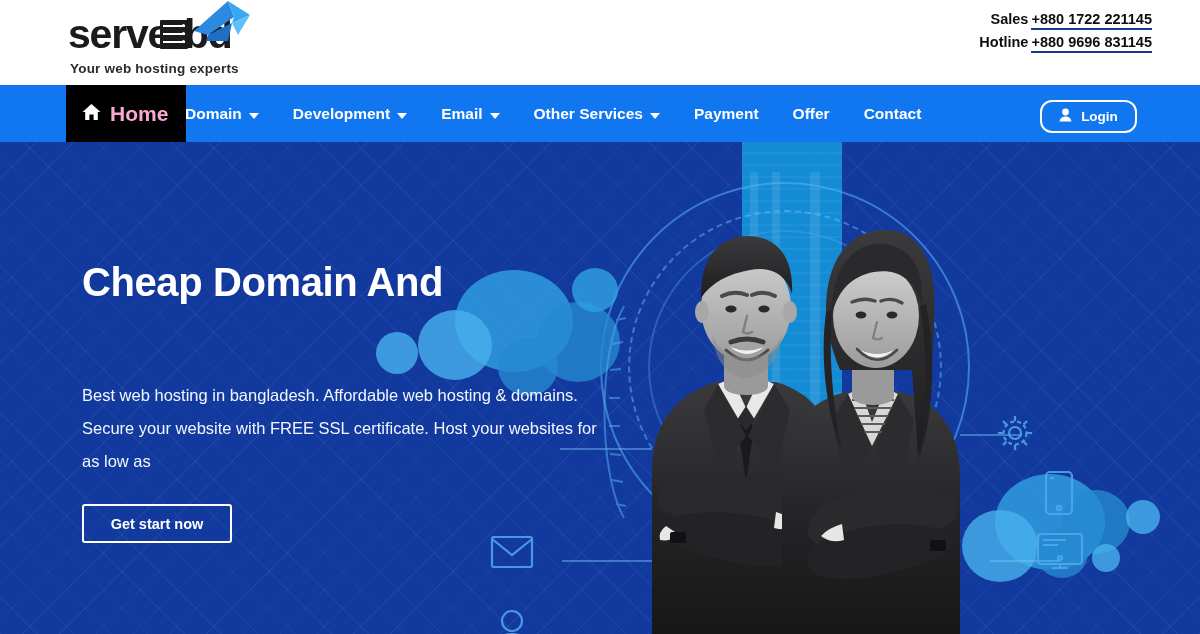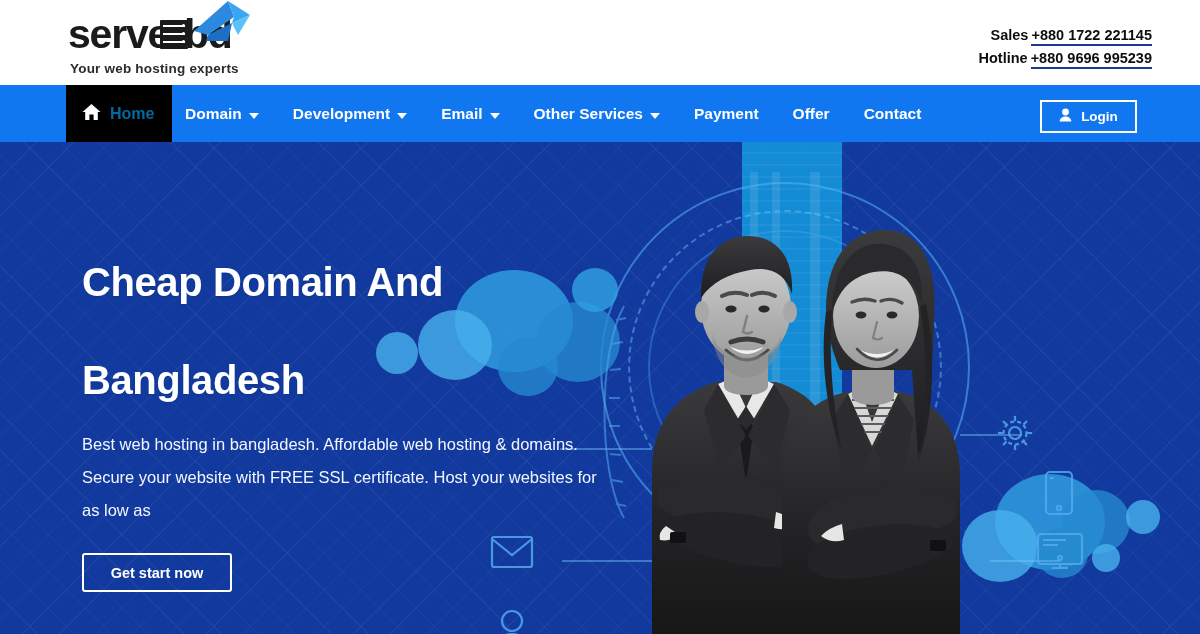--- a/index.html
+++ b/index.html
@@ -45,21 +45,21 @@
   .logo-rack b:nth-child(6) { top: 20px; }
   .logo-bird { position: absolute; left: 120px; top: -10px; }
   .logo-tagline {
     position: absolute; left: 2px; top: 50px;
     font-size: 13.5px; font-weight: 600; color: #2b2b2b;
     letter-spacing: 0.2px;
   }
 
   .badge { position: absolute; left: 888px; top: 8px; width: 62px; height: 68px; }
   .contacts {
-    position: absolute; left: 962px; top: 24px;
+    position: absolute; left: 962px; top: 8px;
     text-align: right; width: 190px;
   }
   .contact-row {
     font-size: 14.5px; line-height: 23px; color: #111111; white-space: nowrap;
     font-weight: 700;
   }
   .contact-label { font-weight: 700; color: #0e0e0e; margin-right: 3px; }
   .contact-num {
     font-weight: 700; color: #0e0e0e;
     border-bottom: 2px solid #1a3a8f; padding-bottom: 1px;
@@ -69,39 +69,39 @@
   .nav {
     position: absolute; left: 0; top: 85px; width: 1200px; height: 57px;
     background: #1177f0;
   }
   .nav-inner { position: relative; height: 57px; }
   .nav-home {
     position: absolute; left: 66px; top: 0; height: 57px;
     background: #000000; display: flex; align-items: center;
     padding: 0 18px 0 16px; gap: 9px;
   }
-  .nav-home .lbl { color: #0369a1; font-size: 16px; font-weight: 700; }
+  .nav-home .lbl { color: #f9a8d4; font-size: 21px; font-weight: 700; }
   .nav-items {
     position: absolute; left: 168px; top: 0; height: 57px;
     display: flex; align-items: center; gap: 0;
   }
   .nav-item {
     display: flex; align-items: center; gap: 7px;
     padding: 0 17px; height: 57px; color: #ffffff;
     font-size: 15.5px; font-weight: 700; white-space: nowrap;
     cursor: pointer;
   }
   .caret {
     width: 0; height: 0; border-left: 5px solid transparent;
     border-right: 5px solid transparent; border-top: 6px solid #ffffff;
     display: inline-block; position: relative; top: 2px;
   }
   .login-btn {
     position: absolute; left: 1040px; top: 15px;
-    width: 97px; height: 33px; border: 2px solid #ffffff; border-radius: 0;
+    width: 97px; height: 33px; border: 2px solid #ffffff; border-radius: 12px;
     display: flex; align-items: center; justify-content: center; gap: 9px;
     color: #ffffff; font-size: 13.5px; font-weight: 700; cursor: pointer;
     background: transparent;
   }
 
   
   .hero {
     position: absolute; left: 0; top: 142px; width: 1200px; height: 492px;
     overflow: hidden;
     background:
@@ -185,21 +185,21 @@
       </div>
       <div class="logo-tagline">Your web hosting experts</div>
     </div>
 
 
     <div class="contacts">
       <div class="contact-row">
         <span class="contact-label">Sales</span><span class="contact-num">+880 1722 221145</span>
       </div>
       <div class="contact-row">
-        <span class="contact-label">Hotline</span><span class="contact-num">+880 9696 995239</span>
+        <span class="contact-label">Hotline</span><span class="contact-num">+880 9696 831145</span>
       </div>
     </div>
   </div>
 
   <div class="nav">
     <div class="nav-inner">
 
       <div class="nav-home">
         <span>
           <svg width="19" height="18" viewBox="0 0 19 18" aria-hidden="true">
@@ -425,20 +425,19 @@
 
           <rect x="330" y="370" width="16" height="11" rx="2" fill="#111113"></rect>
         </g>
       </svg>
     </div>
 
     <div class="hero-content">
       <h1 class="hero-title">
         <span>Cheap Domain And</span><br>
         <br>
-        <span>Bangladesh</span>
       </h1>
       <p class="hero-sub">Best web hosting in bangladesh. Affordable web hosting &amp; domains. Secure your website with FREE SSL certificate. Host your websites for as low as</p>
       <div class="cta">Get start now</div>
     </div>
 
   </div>
 </div>
 
 </body></html>

